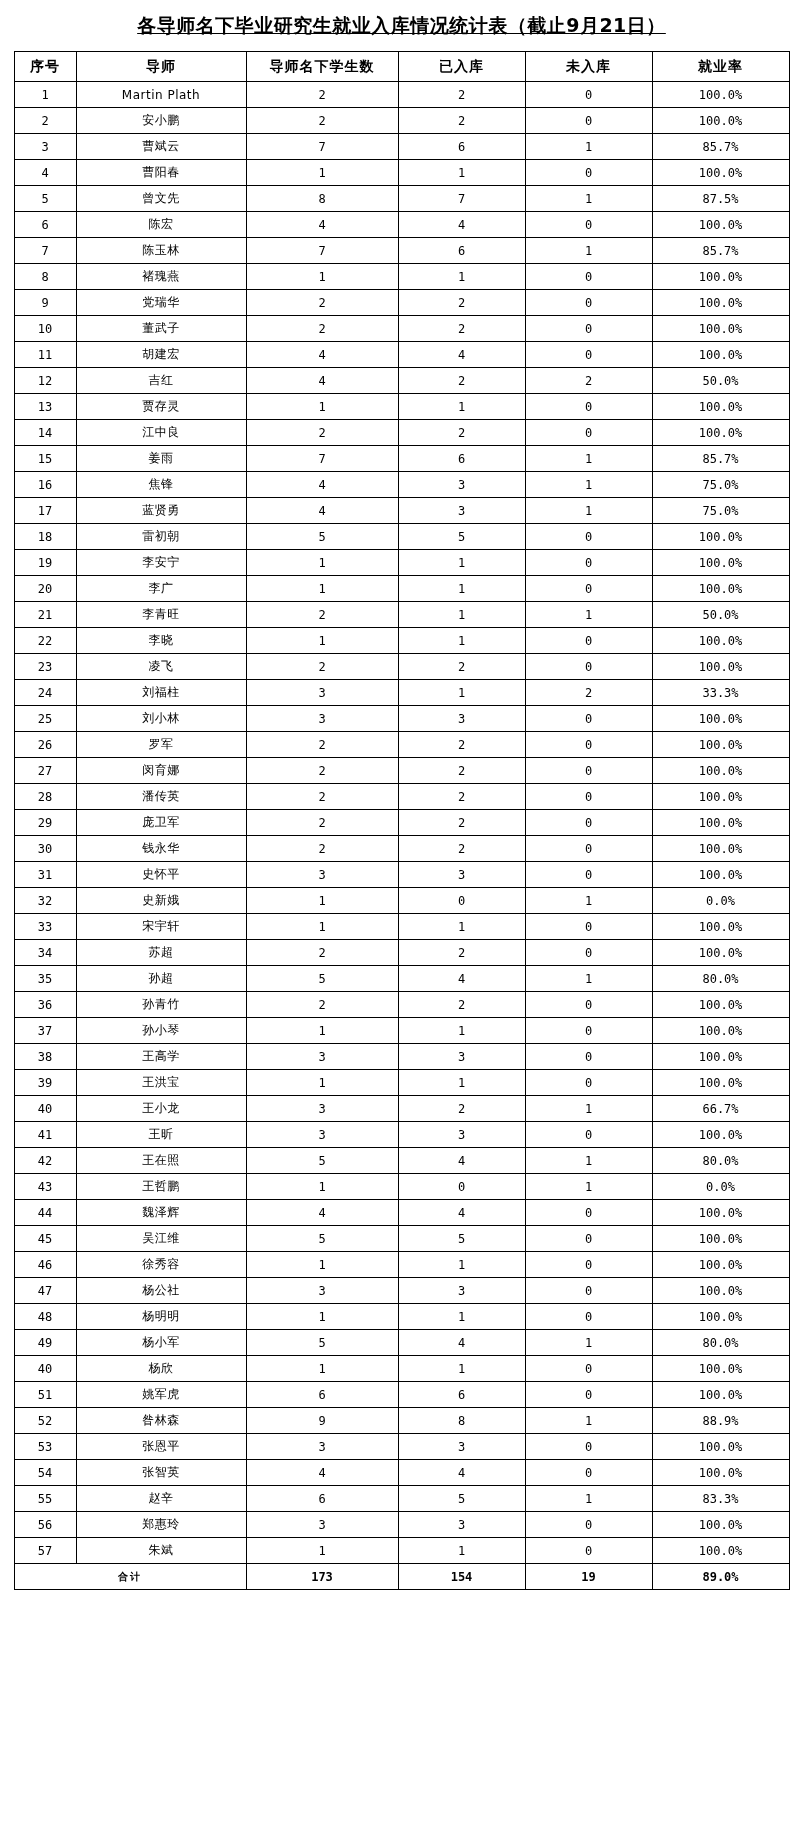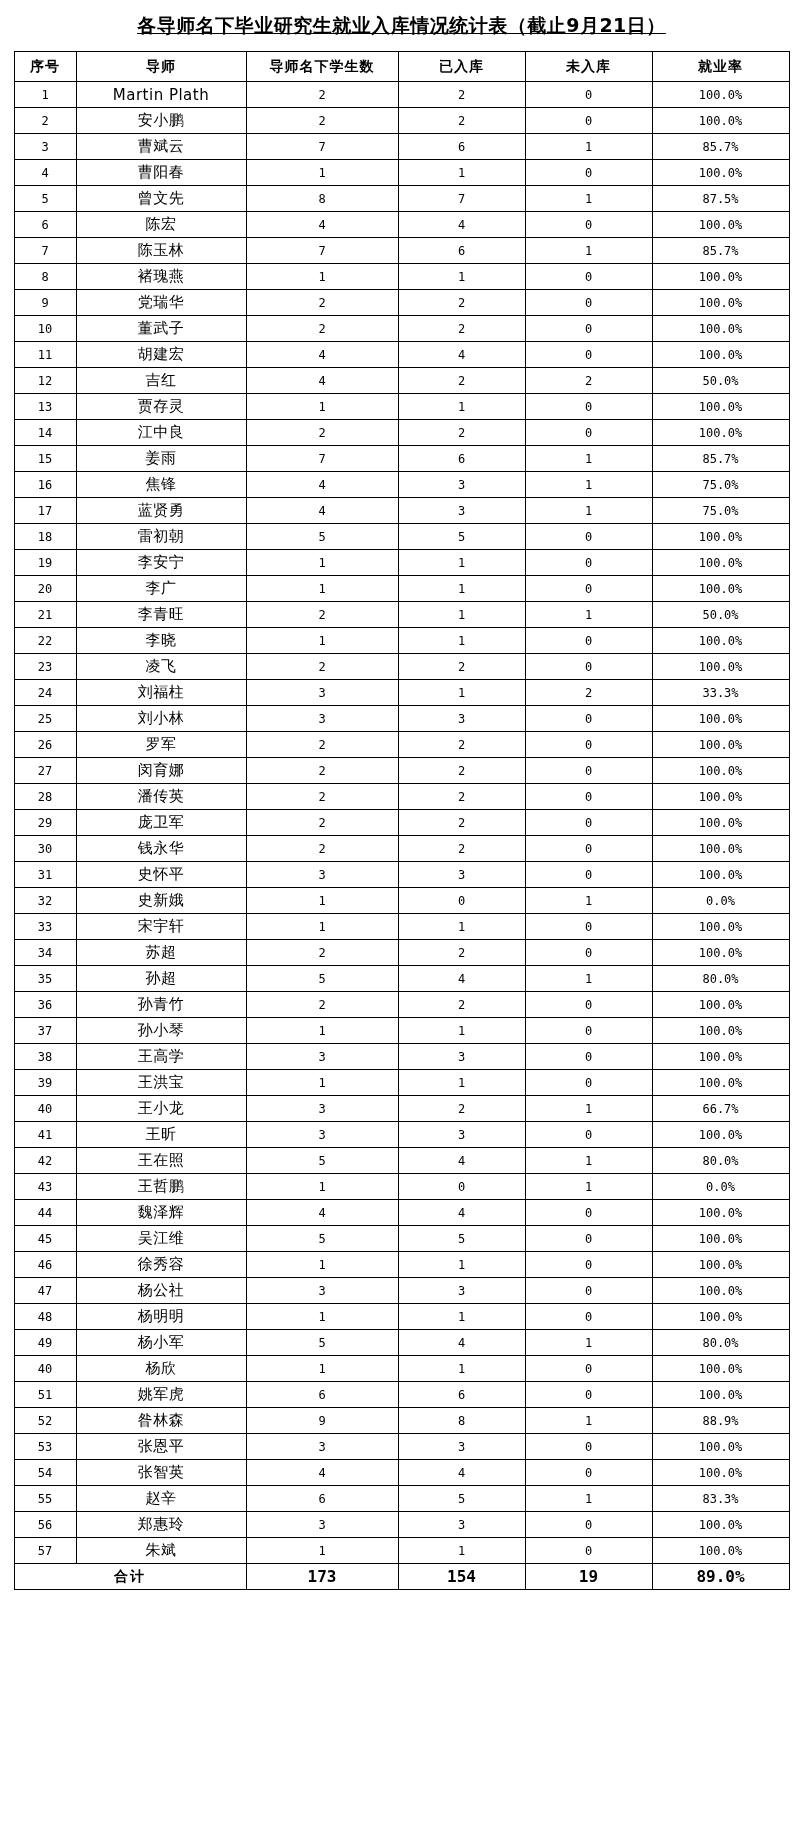--- a/index.html
+++ b/index.html
@@ -54,38 +54,38 @@
     height: 29px;
     letter-spacing: 1px;
     margin-left: 16px;
   }
   table.stat td.num,
   table.stat td.rate {
     font-family: "DejaVu Sans Mono", monospace;
     font-size: 12px;
   }
   table.stat td.name {
-    font-size: 15px;
+    font-size: 12px;
     letter-spacing: 0.5px;
   }
   table.stat td.idx {
     font-family: "DejaVu Sans Mono", monospace;
     font-size: 12px;
   }
   table.stat tfoot td {
     font-weight: bold;
-    font-size: 14px;
+    font-size: 10px;
   }
   table.stat tfoot td.total-label {
     letter-spacing: 2px;
   }
   table.stat tfoot td.num,
   table.stat tfoot td.rate {
     font-family: "DejaVu Sans Mono", monospace;
-    font-size: 16px;
+    font-size: 12px;
     font-weight: bold;
   }
   .spacer { height: 6px; }
 </style>
 </head>
 <body>
 
 <div class="page">
 
   <div class="doc-title">各导师名下毕业研究生就业入库情况统计表（截止9月21日）</div>

